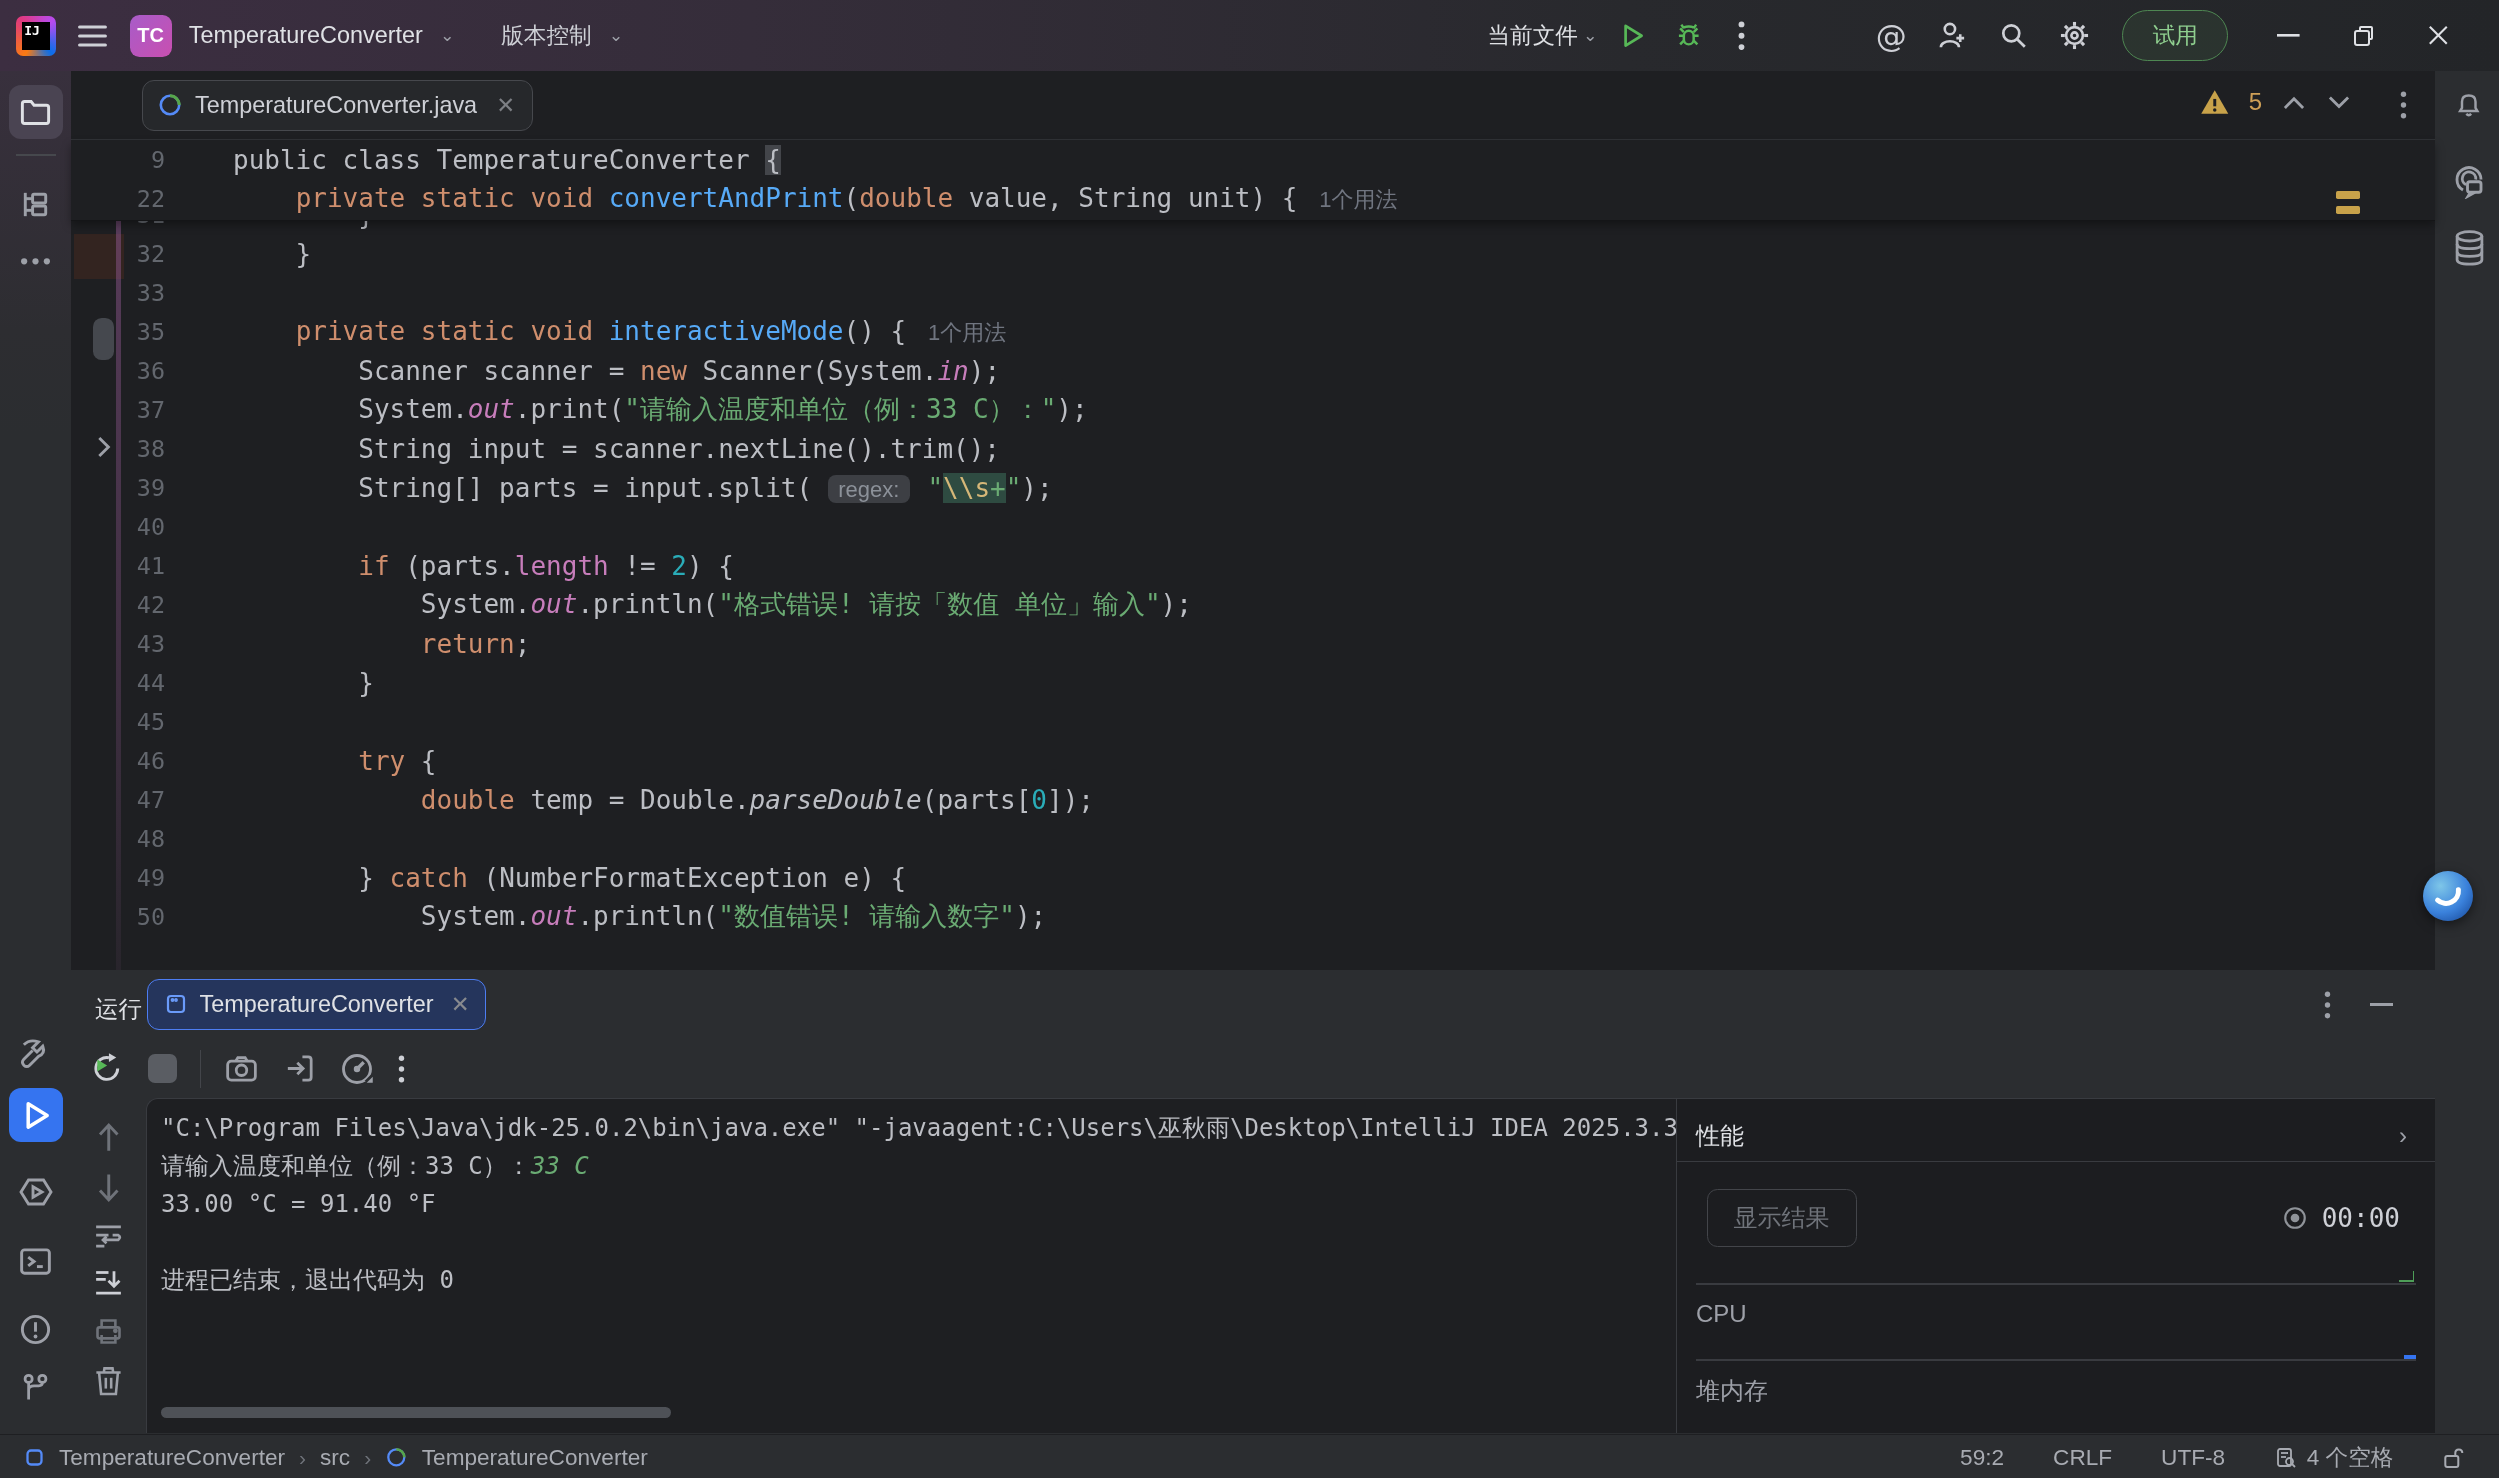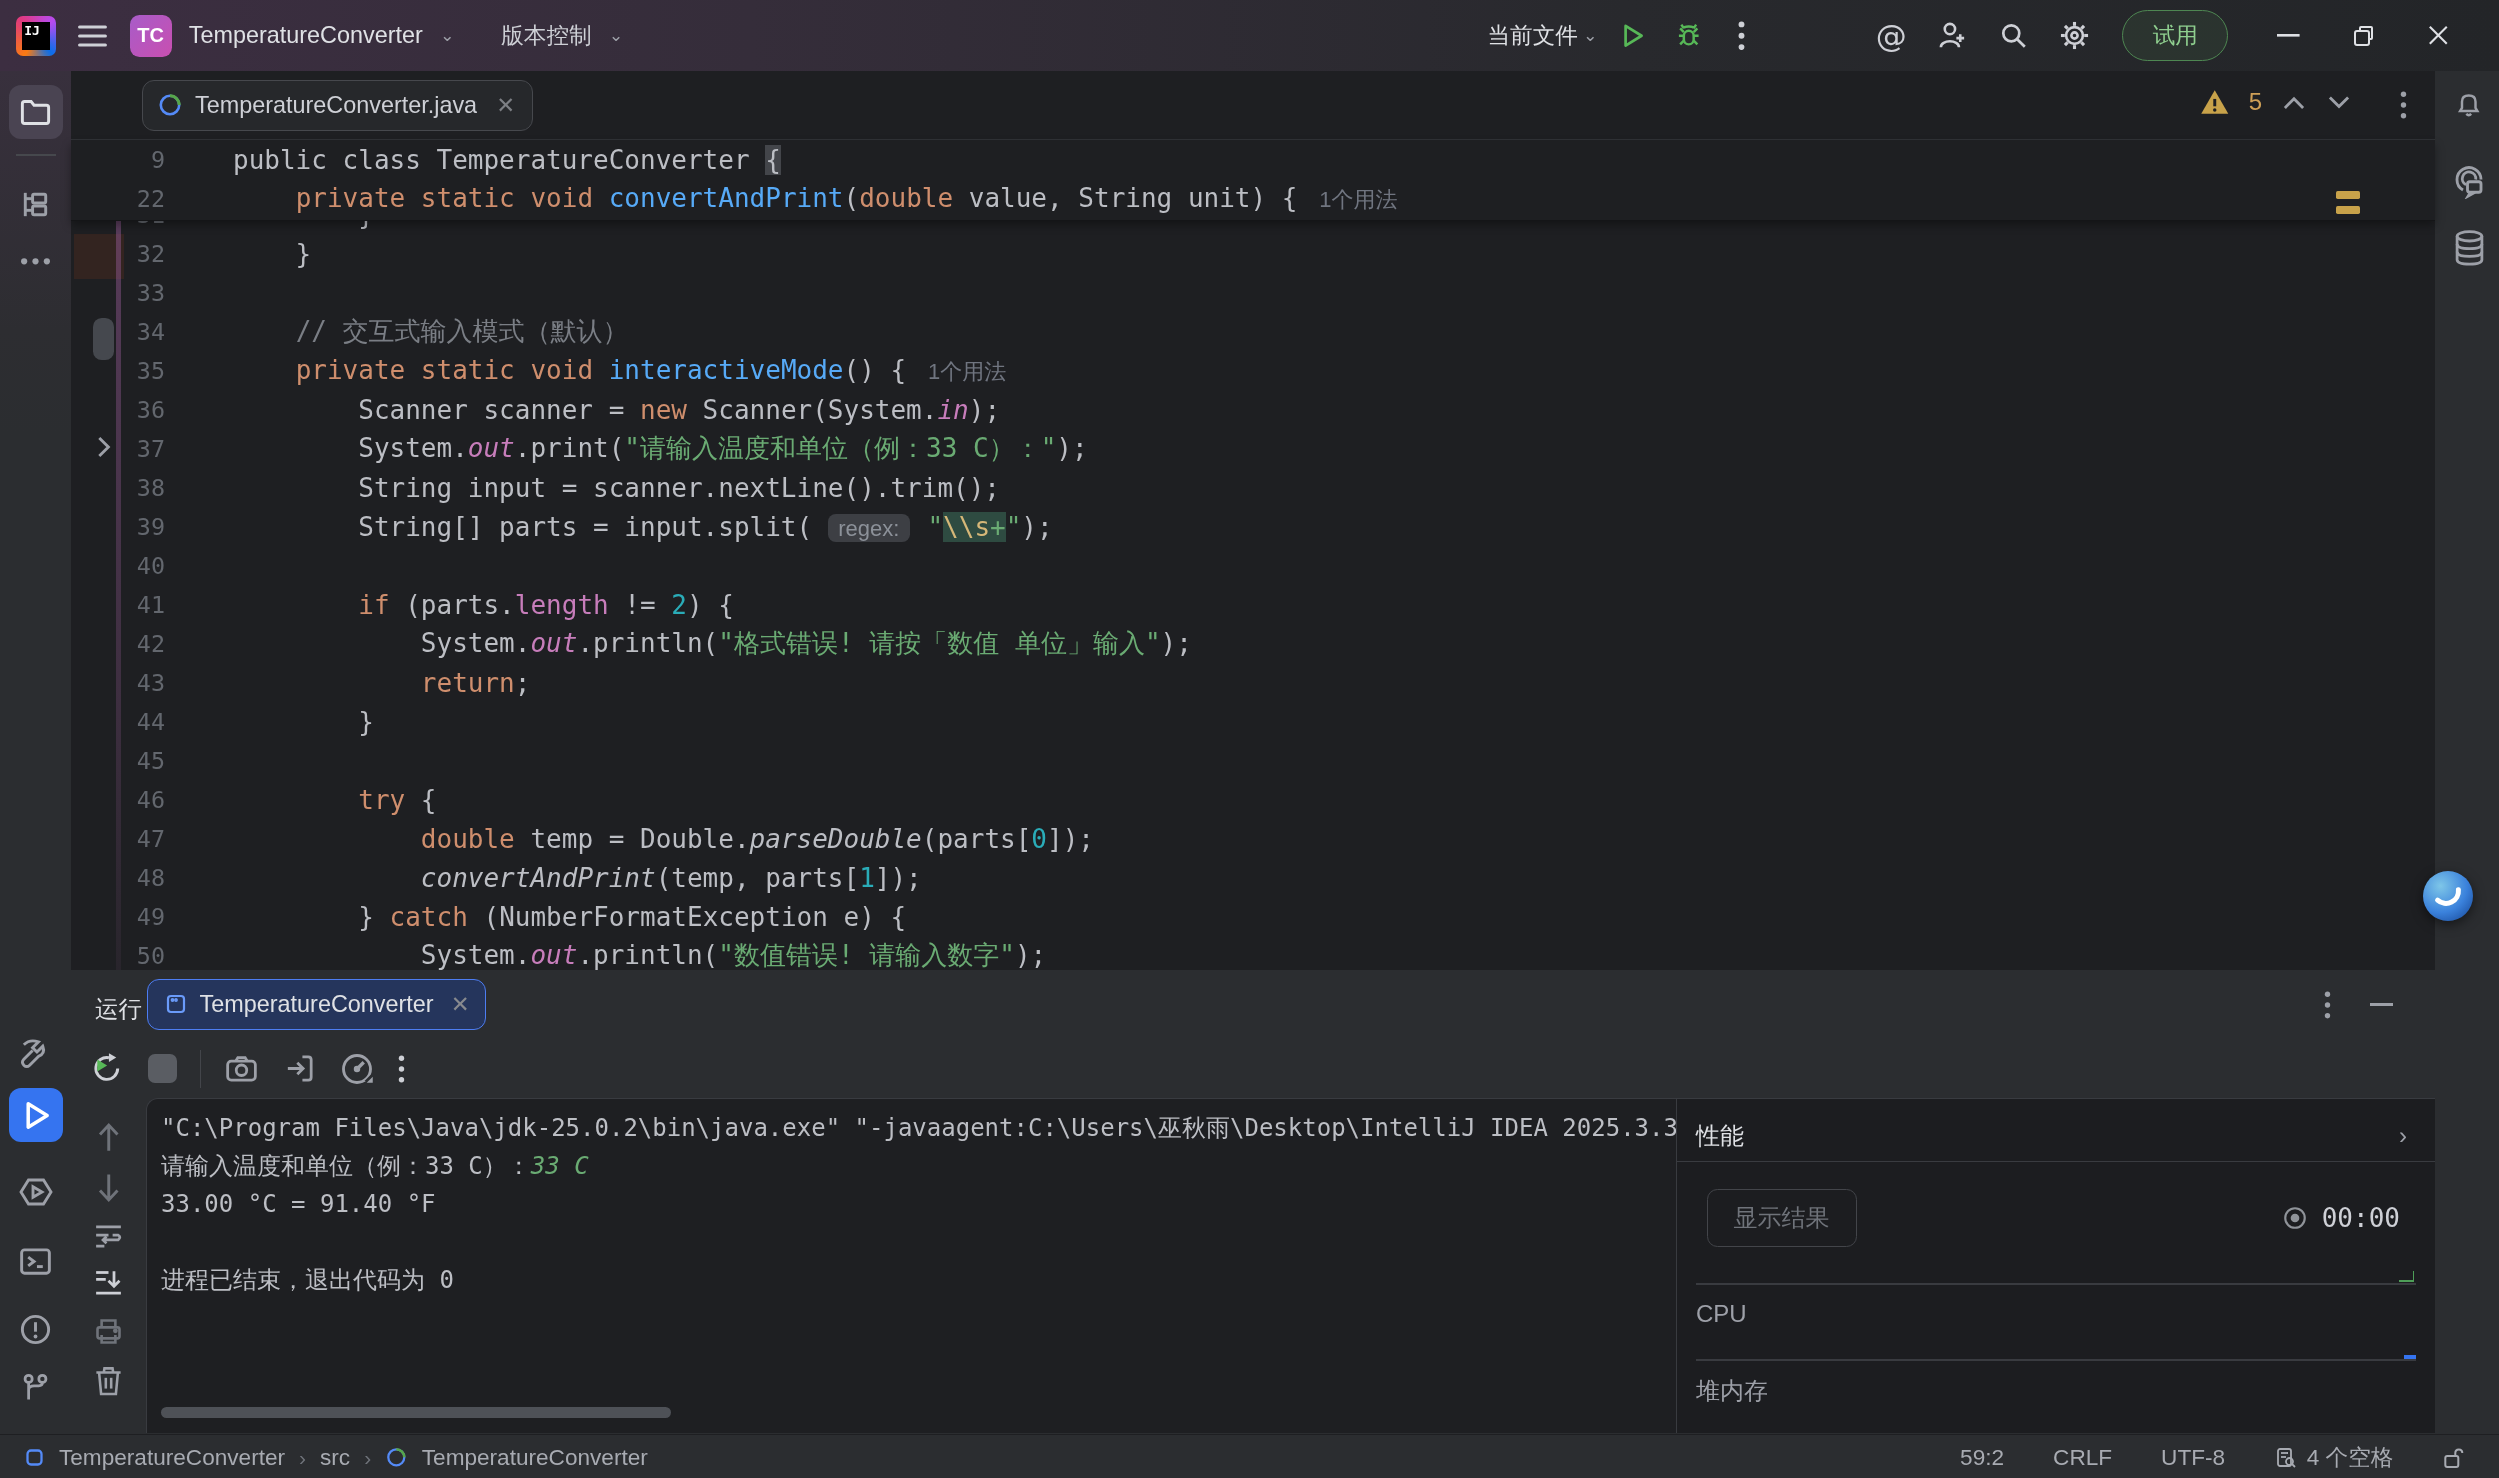--- a/index.html
+++ b/index.html
@@ -349,24 +349,20 @@
         <div class="crow">
           <span class="ln">32</span>
           <span class="code"><span class="plain">    }</span></span>
         </div>
 
         <div class="crow">
           <span class="ln">33</span>
           <span class="code"></span>
         </div>
 
-        <div class="crow">
-          <span class="ln">34</span>
-          <span class="code"><span>    </span><span class="cmt">// 交互式输入模式（默认）</span></span>
-        </div>
 
         <div class="crow">
           <span class="ln">35</span>
           <span class="code"><span>    </span><span class="kw">private static void </span><span class="fn">interactiveMode</span><span class="plain">() { </span><span class="hint"> 1个用法</span></span>
         </div>
 
         <div class="crow">
           <span class="ln">36</span>
           <span class="code"><span class="plain">        Scanner scanner = </span><span class="kw">new</span><span class="plain"> Scanner(System.</span><span class="fld it">in</span><span class="plain">);</span></span>
         </div>
@@ -421,21 +417,20 @@
           <span class="code"><span>        </span><span class="kw">try</span><span class="plain"> {</span></span>
         </div>
 
         <div class="crow">
           <span class="ln">47</span>
           <span class="code"><span>            </span><span class="kw">double</span><span class="plain"> temp = Double.</span><span class="it plain">parseDouble</span><span class="plain">(parts[</span><span class="num">0</span><span class="plain">]);</span></span>
         </div>
 
         <div class="crow">
           <span class="ln">48</span>
-          <span class="code"><span>            </span><span class="it plain">convertAndPrint</span><span class="plain">(temp, parts[</span><span class="num">1</span><span class="plain">]);</span></span>
         </div>
 
         <div class="crow">
           <span class="ln">49</span>
           <span class="code"><span class="plain">        } </span><span class="kw">catch</span><span class="plain"> (NumberFormatException e) {</span></span>
         </div>
 
         <div class="crow">
           <span class="ln">50</span>
           <span class="code"><span class="plain">            System.</span><span class="fld it">out</span><span class="plain">.println(</span><span class="str">"数值错误! 请输入数字"</span><span class="plain">);</span></span>

